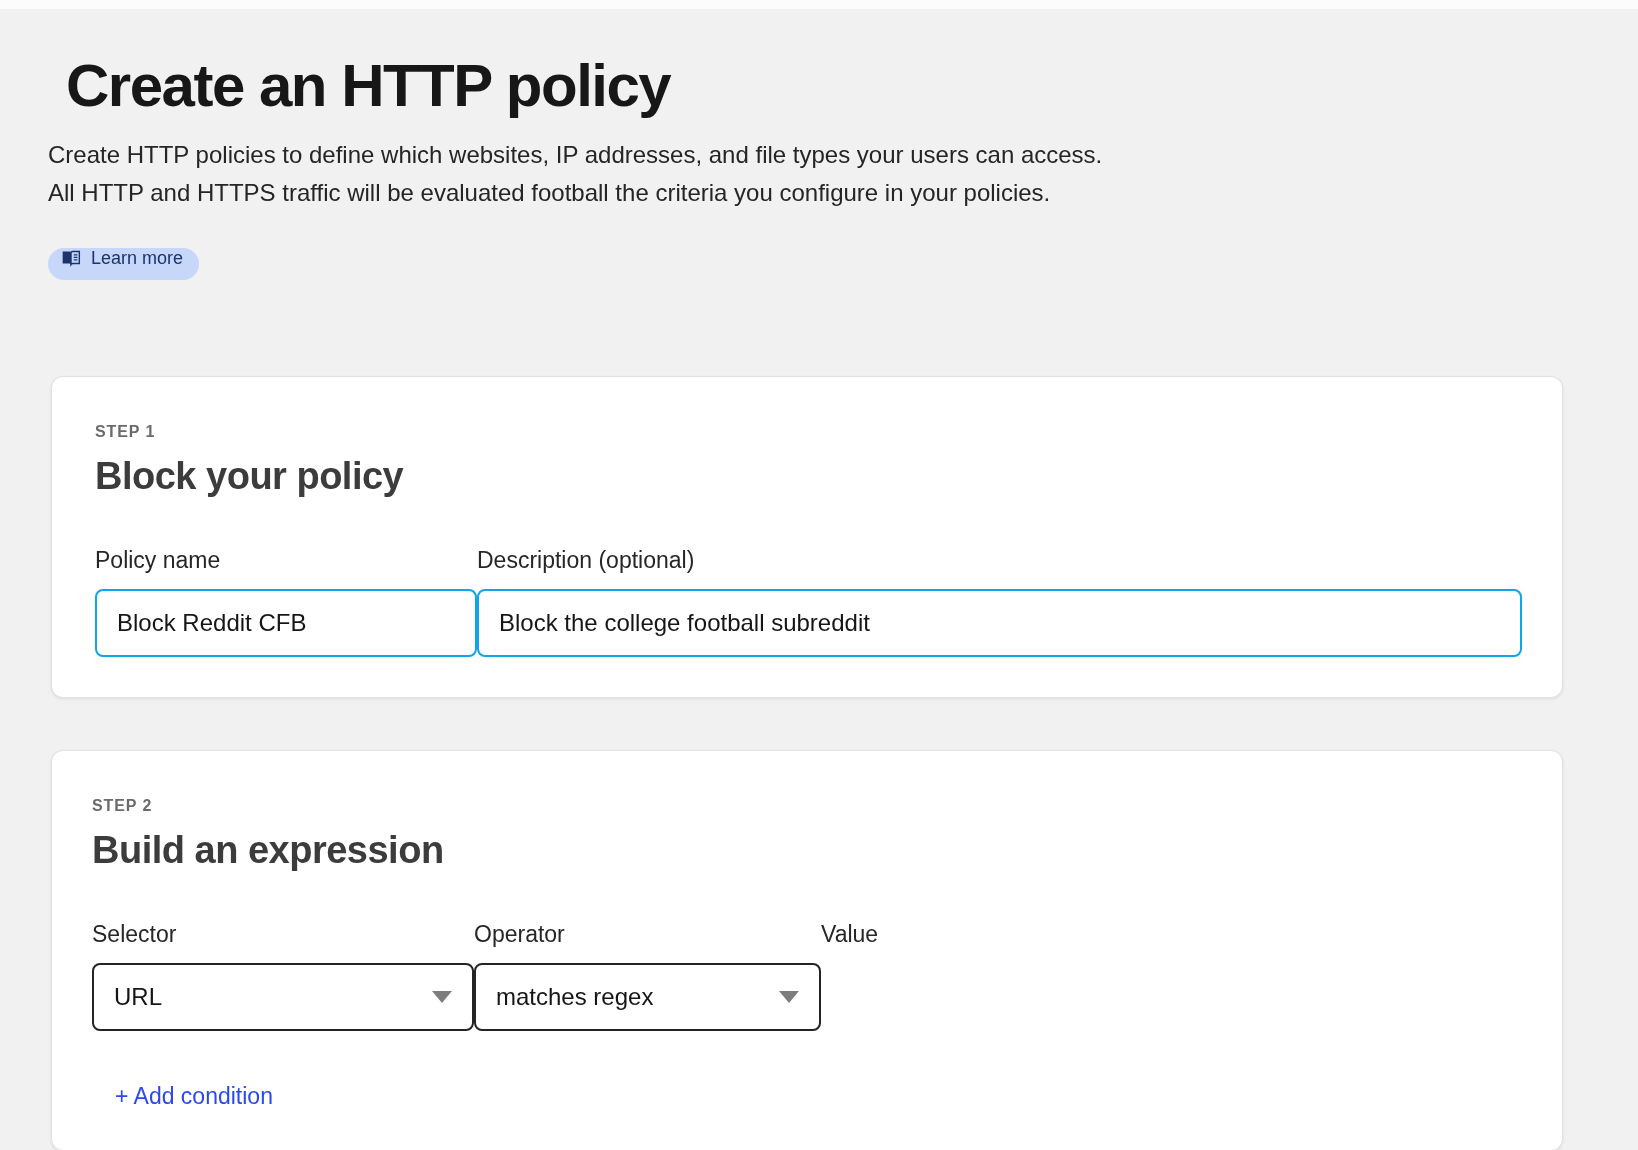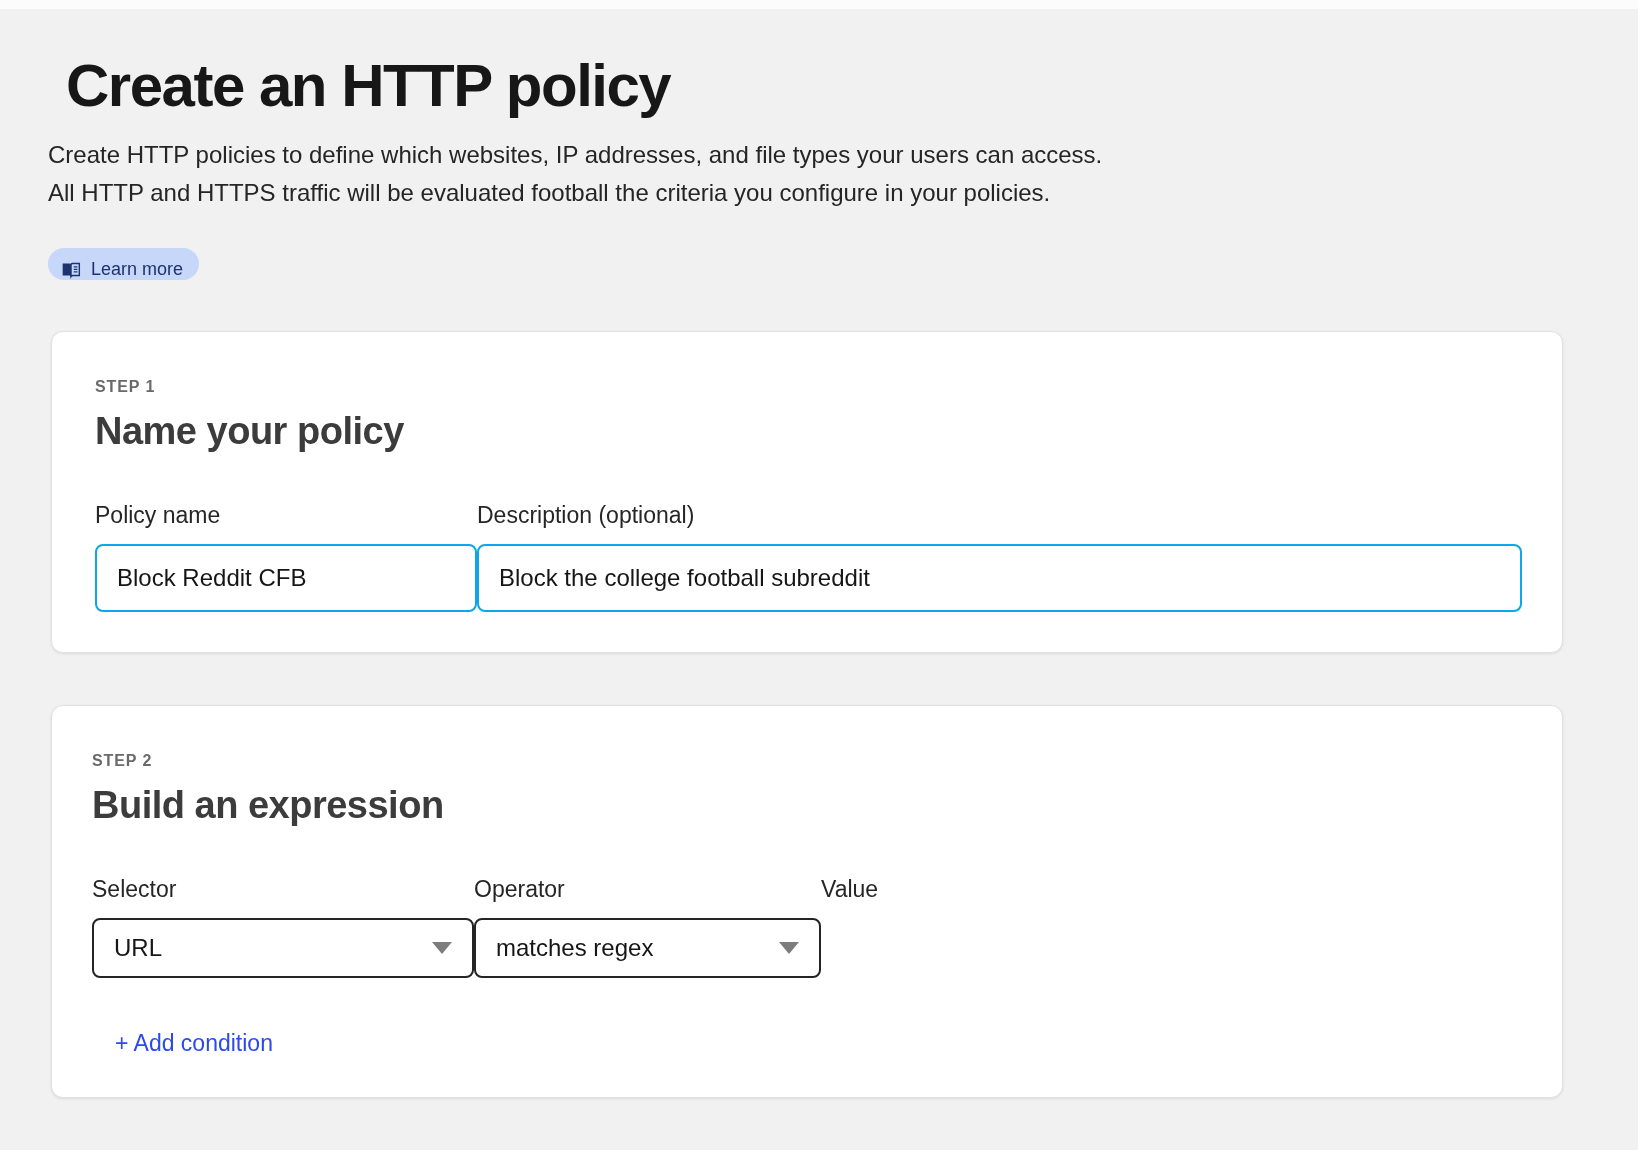--- a/index.html
+++ b/index.html
@@ -27,21 +27,21 @@
   }
   .page-desc {
     margin-top: 16px;
     font-size: 24px;
     line-height: 38px;
     color: #252525;
   }
   .learn-more {
     margin-top: 36px;
     display: inline-flex;
-    align-items: flex-end;
+    align-items: flex-start;
     gap: 10px;
     height: 32px;
     padding: 0 16px 0 13px;
     background: #c6d7fa;
     border: none;
     border-radius: 999px;
     color: #1c336f;
     font-family: inherit;
     font-size: 18px;
     cursor: pointer;
@@ -49,21 +49,21 @@
   .learn-more svg { display: block; }
   .card {
     margin-left: 3px;
     width: 1512px;
     background: #ffffff;
     border: 1px solid #e1e1e1;
     border-radius: 12px;
     box-shadow: 0 1px 3px rgba(0,0,0,0.09);
     padding: 46px 40px 40px 40px;
   }
-  .card-1 { margin-top: 47px; padding-left: 43px; }
+  .card-1 { margin-top: 96px; padding-left: 43px; }
   .card-2 { margin-top: 52px; }
   .step-label {
     font-size: 16px;
     font-weight: 700;
     letter-spacing: 0.9px;
     color: #6a6a6a;
   }
   .step-heading {
     margin-top: 14px;
     font-size: 38px;
@@ -91,21 +91,21 @@
     background: #ffffff;
     font-family: inherit;
     font-size: 24px;
     color: #161616;
     padding: 0 20px;
     width: 100%;
     outline: none;
   }
   .text-input.gray-border { border-color: #757575; }
   .select-box {
-    height: 60px;
+    height: 68px;
     border: 2px solid #242424;
     border-radius: 8px;
     background: #ffffff;
     display: flex;
     align-items: center;
     justify-content: space-between;
     padding: 0 20px;
     font-size: 24px;
     color: #161616;
     cursor: pointer;
@@ -150,21 +150,21 @@
         <path d="M22 4.2h-8.3c-1 0-1.7.8-1.7 1.8v13.8c.5-.8 1.3-1.3 2.2-1.3H22z" fill="none" stroke="#1c336f" stroke-width="1.7"></path>
         <path d="M15.3 8.2h4.4M15.3 11.2h4.4M15.3 14.2h4.4" stroke="#1c336f" stroke-width="1.5"></path>
       </svg>
     </span>
     <span>Learn more</span>
   </button>
 
   
   <section class="card card-1">
     <div class="step-label">STEP 1</div>
-    <h2 class="step-heading">Name your policy</h2>
+    <h2 class="step-heading">Block your policy</h2>
 
     <div class="form-row">
       <div class="field w-fixed-1">
         <label class="field-label">Policy name</label>
         <input class="text-input" type="text" value="Block Reddit CFB" style="">
       </div>
       <div class="field w-flex">
         <label class="field-label">Description (optional)</label>
         <input class="text-input" type="text" value="Block the college football subreddit" style="">
       </div>

